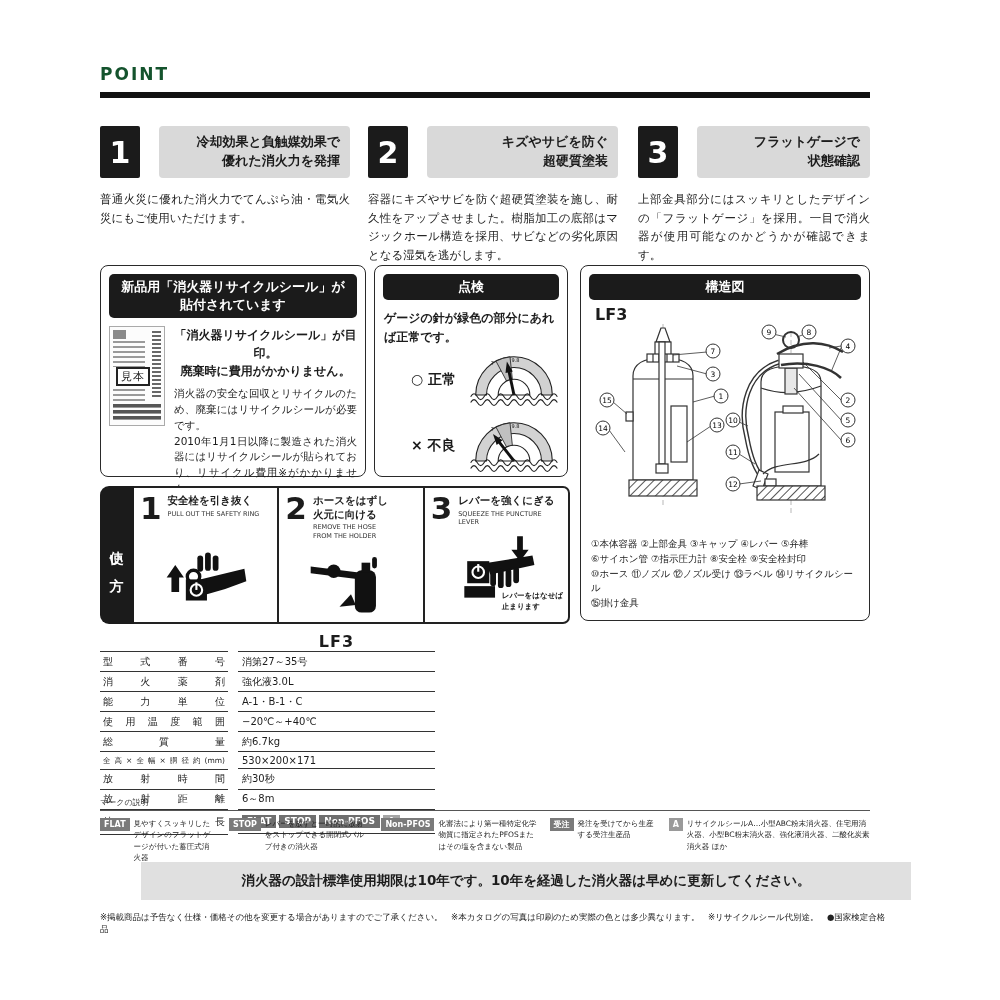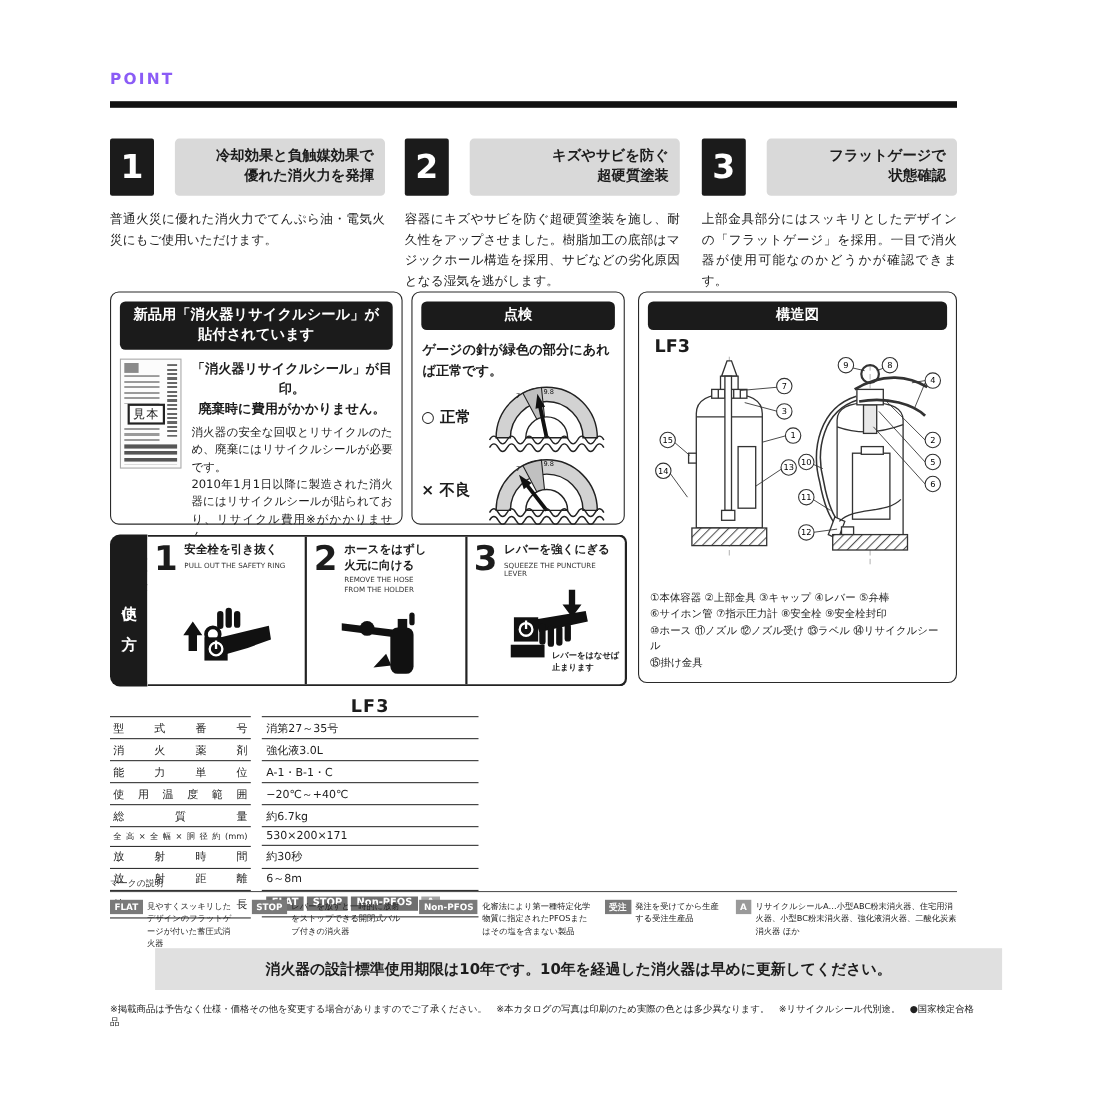--- a/index.html
+++ b/index.html
@@ -2,21 +2,21 @@
 <html><head>
 <meta charset="utf-8">
 <style>
   html,body{margin:0;padding:0;background:#fff;}
   #page{position:relative;width:1000px;height:1000px;background:#fff;overflow:hidden;
         font-family:"DejaVu Sans","Liberation Sans",sans-serif;color:#1c1c1c;}
   .pre{white-space:pre-line;}
   .abs{position:absolute;}
 
   
-  .point-title{left:100px;top:64px;font-size:14px;font-weight:bold;letter-spacing:2px;color:#8b5cf6;text-align:center;}
+  .point-title{left:100px;top:64px;font-size:17px;font-weight:bold;letter-spacing:2px;color:#14532d;text-align:center;}
   .point-rule{left:100px;top:92px;width:770px;height:6px;background:#111;}
 
   
   .point{top:126px;}
   .point-head{display:flex;align-items:stretch;height:52px;}
   .num-box{width:40px;background:#1b1b1b;color:#fff;font-size:30px;font-weight:bold;
            display:flex;align-items:center;justify-content:center;border-radius:2px;}
   .point-pill{flex:1;background:#d9d9d9;border-radius:4px;margin-left:19px;padding:7px 10px 0;
               font-size:13px;font-weight:bold;line-height:1.45;text-align:right;}
   .point-body{margin-top:12px;font-size:11.5px;line-height:1.62;text-align:justify;}
@@ -40,21 +40,21 @@
             background:repeating-linear-gradient(180deg,#9a9a9a 0 2px,transparent 2px 5px);}
   .seal-footer{position:absolute;bottom:3px;left:3px;right:3px;height:18px;
                background:repeating-linear-gradient(180deg,#555 0 3px,#999 3px 4px,transparent 4px 6px);}
   .recycle-right{margin-left:9px;flex:1;}
   .recycle-headline{font-size:12px;font-weight:bold;text-align:center;line-height:1.5;}
   .recycle-body{font-size:10.5px;margin-top:6px;line-height:1.5;text-align:justify;}
   .recycle-note{font-size:8px;margin-top:7px;line-height:1.55;padding:0 4px;color:#222;}
 
   
   .inspect-lead{font-size:12px;font-weight:bold;margin:9px 1px 2px;line-height:1.55;}
-  .inspect-row{display:flex;align-items:center;margin-top:2px;}
+  .inspect-row{display:flex;align-items:center;margin-top:2px;margin-left:28px;}
   .inspect-label{font-size:14px;font-weight:bold;width:58px;flex:none;}
 
   
   .structure-model{font-size:16px;font-weight:bold;margin:5px 0 0 6px;}
   .structure-parts{font-size:9.5px;line-height:1.55;margin-top:3px;padding:0 2px;}
 
   
   .usage{left:100px;top:486px;display:flex;height:138px;width:470px;}
   .usage-tab{width:34px;background:#1b1b1b;color:#fff;border-radius:9px 0 0 9px;
              writing-mode:vertical-rl;display:flex;align-items:center;justify-content:center;

